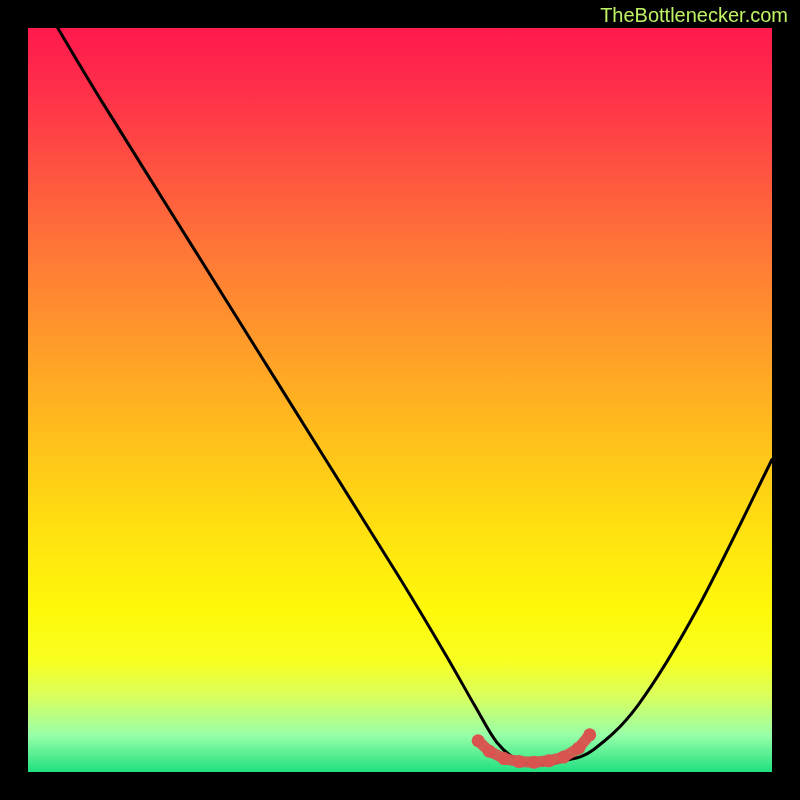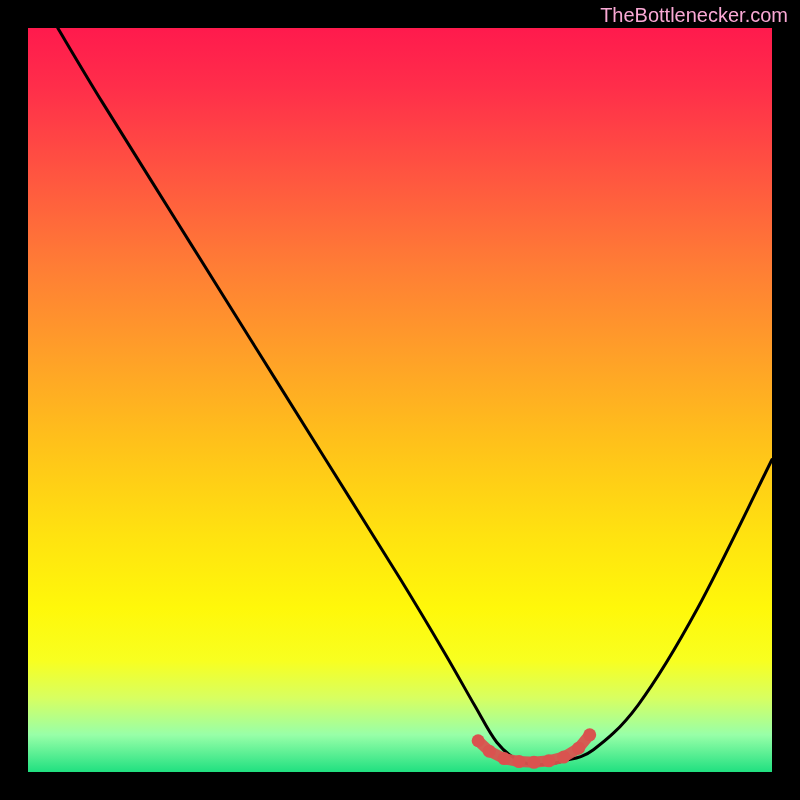--- a/index.html
+++ b/index.html
@@ -7,21 +7,21 @@
     width: 800px;
     height: 800px;
     background: #000;
     position: relative;
     font-family: Arial, sans-serif;
   }
   .watermark {
     position: absolute;
     top: 4px;
     right: 12px;
-    color: #f9a8d4;
+    color: #bef264;
     font-size: 20px;
     font-weight: 500;
     z-index: 10;
   }
   .plot-area {
     position: absolute;
     left: 28px;
     top: 28px;
     width: 744px;
     height: 744px;

